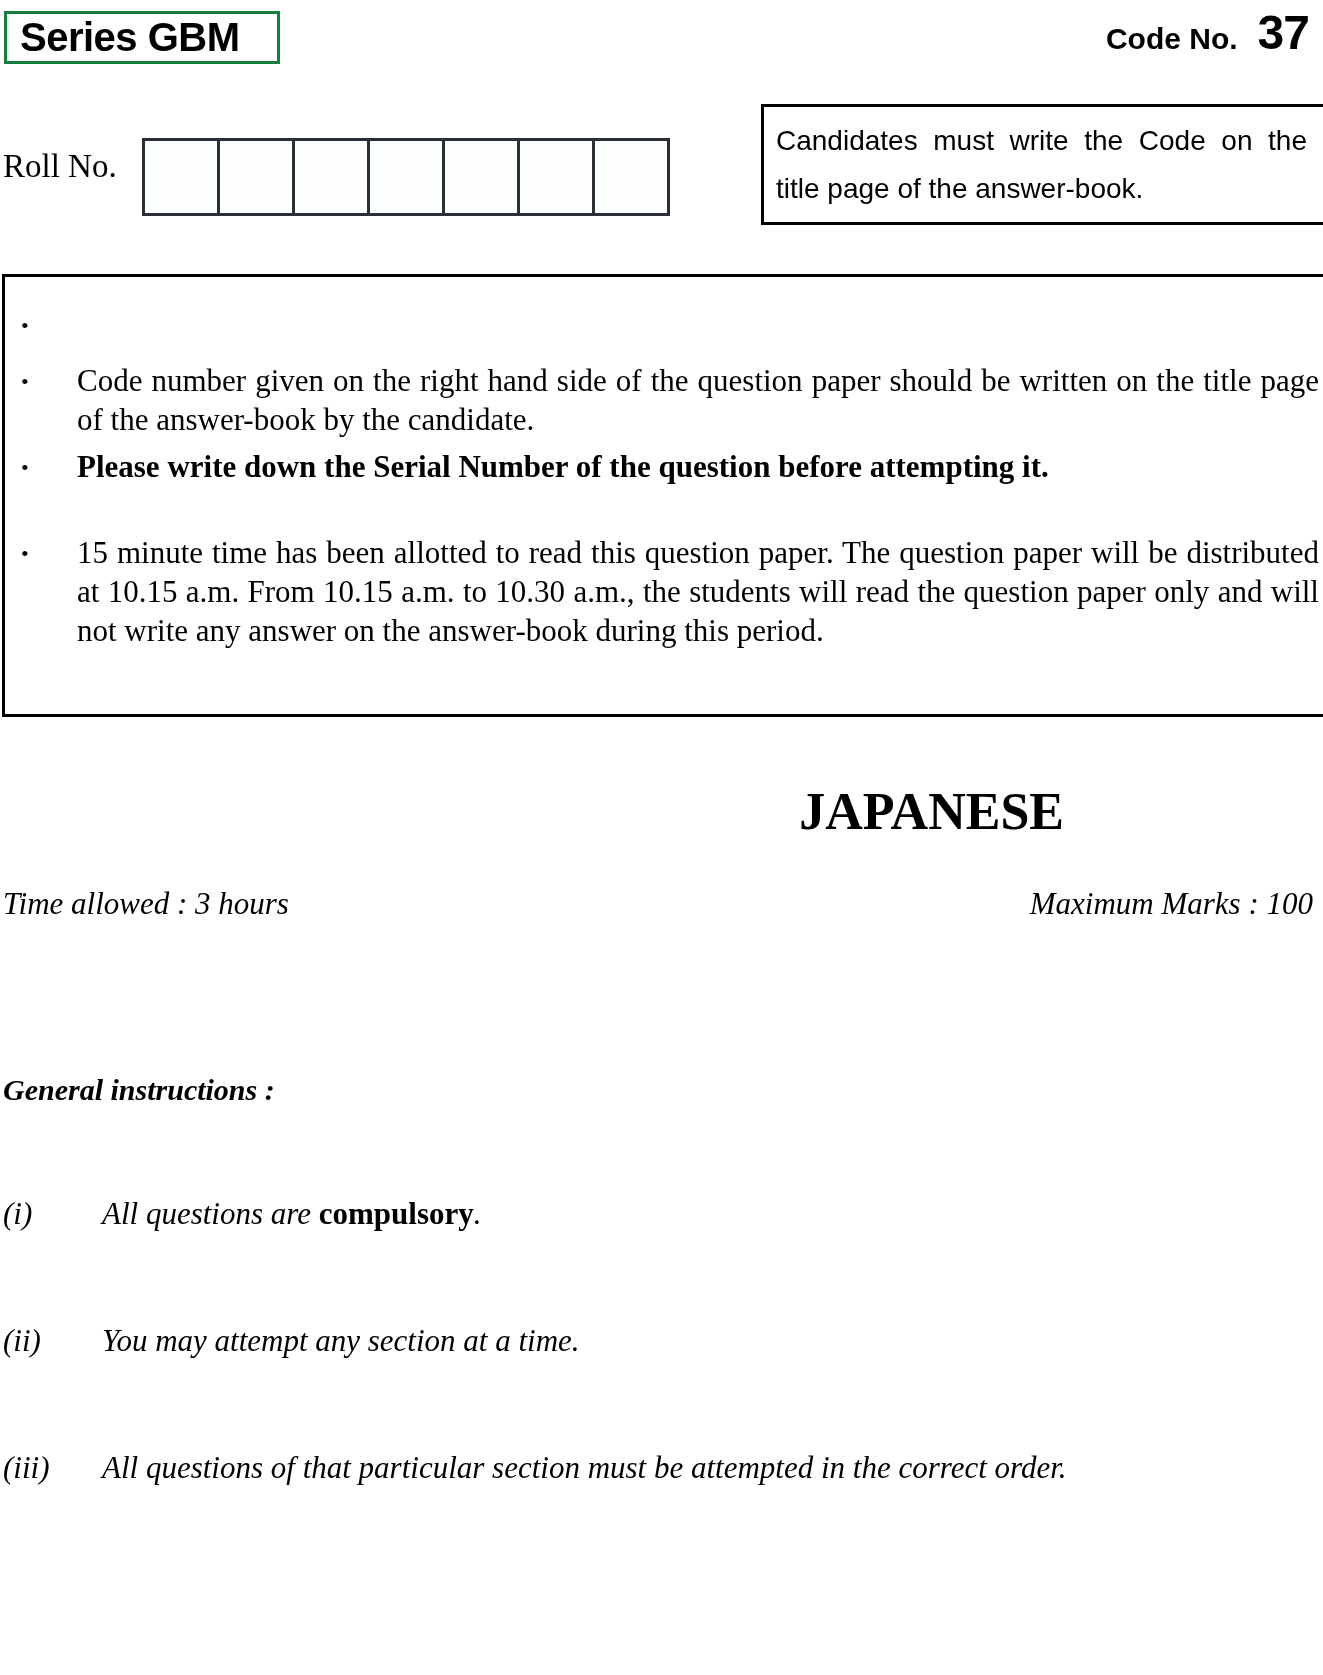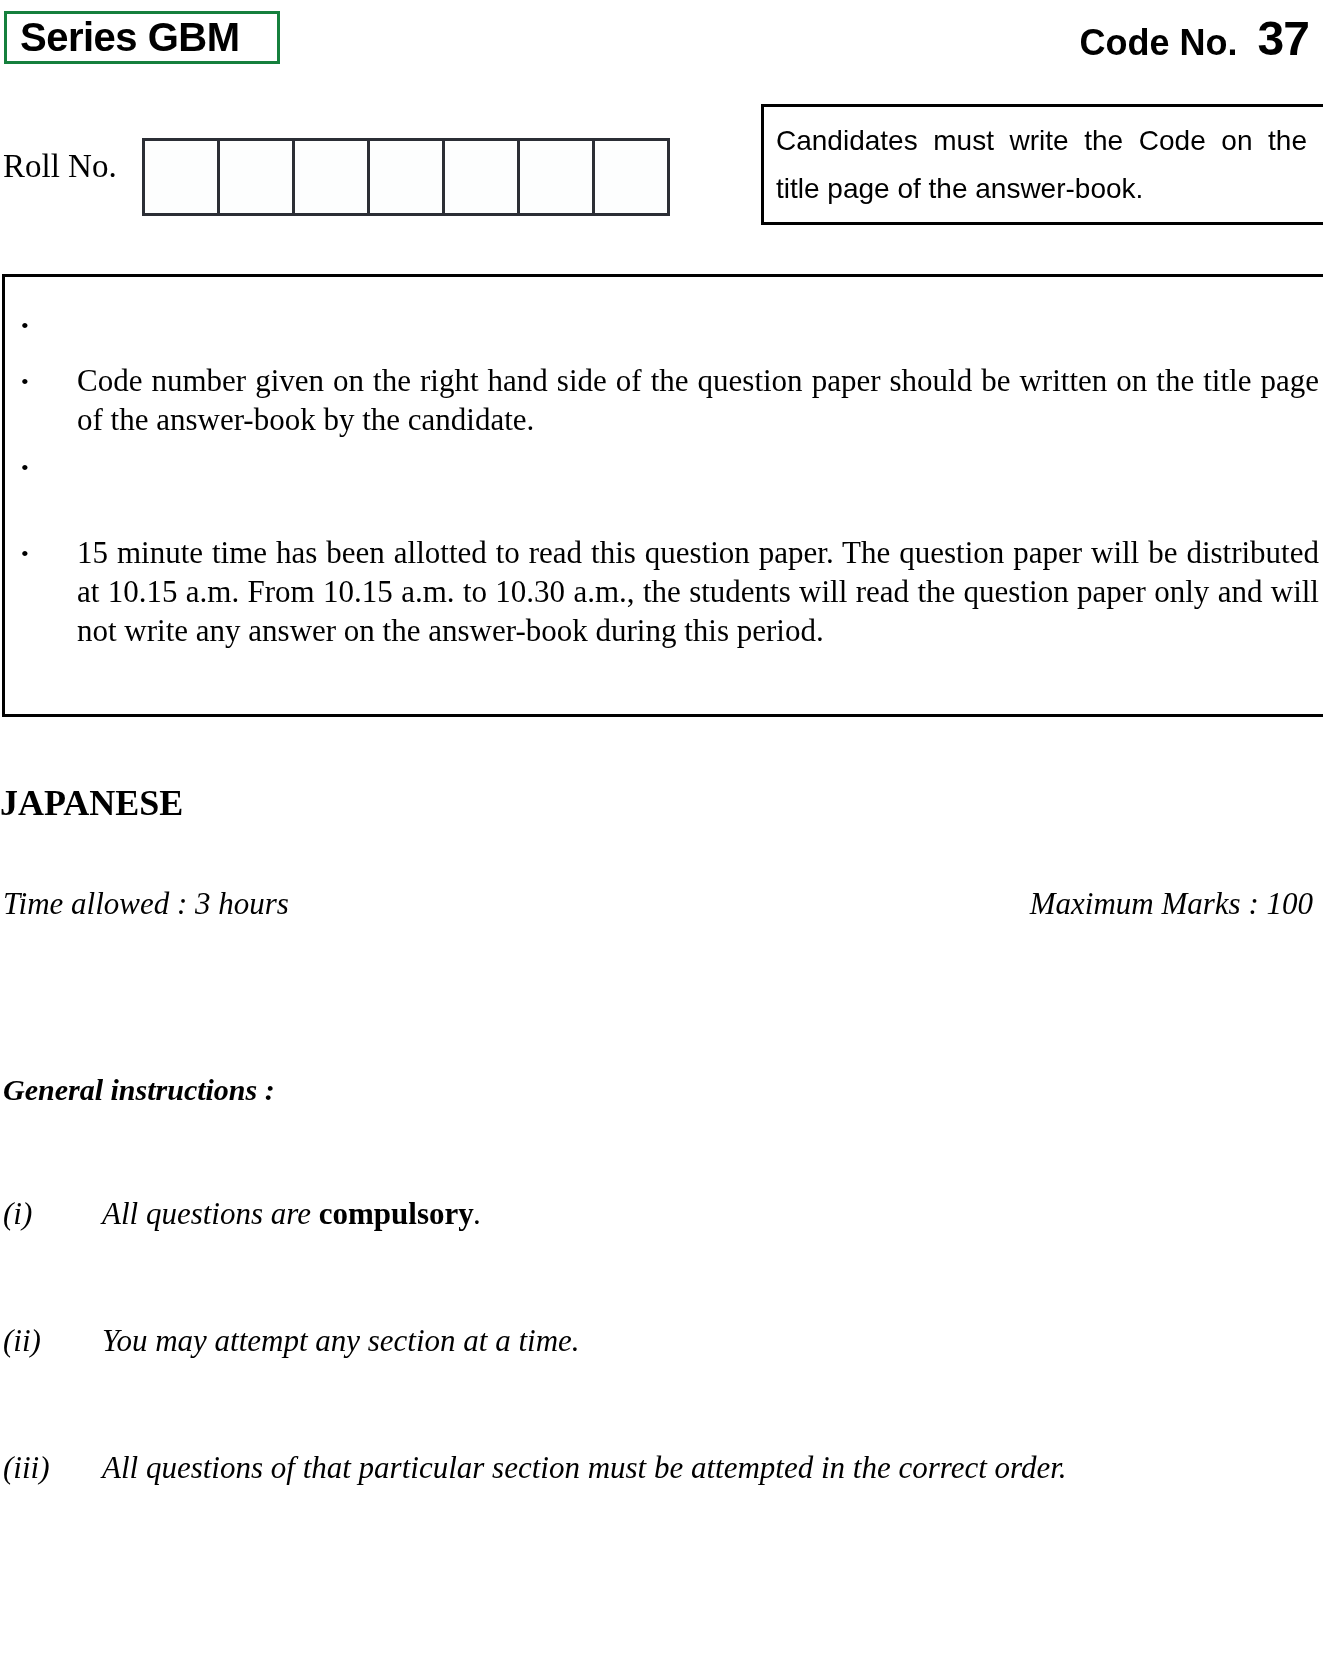--- a/index.html
+++ b/index.html
@@ -12,21 +12,21 @@
       left: 4px; top: 11px; width: 276px; height: 53px;
       border: 3px solid #15803d; box-sizing: border-box;
       font-family: "Liberation Sans", sans-serif; font-weight: bold;
       font-size: 40px; line-height: 47px; padding-left: 13px; letter-spacing: -0.5px;
     }
     .code-no {
       right: 14px; top: 2px; height: 70px;
       font-family: "Liberation Sans", sans-serif; font-weight: bold;
       display: flex; align-items: baseline;
     }
-    .code-label { font-size: 36px; margin-right: 20px; margin-top: 20px; }
+    .code-label { font-size: 30px; margin-right: 20px; margin-top: 20px; }
     .code-value { font-size: 48px; letter-spacing: -1px; }
     .roll-label { left: 3px; top: 148px; font-size: 33px; }
     .roll-boxes {
       left: 142px; top: 138px; display: flex;
       border: 3px solid #2b2e35; height: 78px; box-sizing: border-box;
     }
     .roll-cell {
       width: 75px; height: 72px; box-sizing: border-box;
       border-right: 3px solid #2b2e35; background: #fdfefe;
     }
@@ -44,22 +44,22 @@
     .bullet {
       position: absolute; left: 16px; font-size: 22px;
     }
     .btext {
       position: absolute; left: 72px; width: 1242px;
       font-size: 31px; line-height: 39px; text-align: justify;
       text-align-last: left;
     }
     .btext b { font-weight: bold; }
     .title {
-      left: 0; width: 1064px; top: 782px; text-align: left;
-      font-size: 36px; font-weight: bold; letter-spacing: 0px;
+      left: 0; width: 1064px; top: 782px; text-align: right;
+      font-size: 52px; font-weight: bold; letter-spacing: 0px;
     }
     .time-allowed { left: 3px; top: 886px; font-size: 31px; font-style: italic; }
     .max-marks { right: 10px; top: 886px; font-size: 31px; font-style: italic; }
     .gen-instr { left: 3px; top: 1073px; font-size: 30px; font-style: italic; font-weight: bold; }
     .instr-num { left: 3px; font-size: 31px; font-style: italic; }
     .instr-text { left: 102px; font-size: 31px; font-style: italic; }
     .instr-text b { font-style: normal; font-weight: bold; }
   </style>
 </head>
 <body>
@@ -84,20 +84,21 @@
 
 <div class="abs cand-box">Candidates must write the Code on the title page of the answer-book.</div>
 
 <div class="abs notice-box">
   <span class="bullet" style="top:36px">•</span>
 
   <span class="bullet" style="top:92px">•</span>
   <div class="btext" style="top:84px">Code number given on the right hand side of the question paper should be written on the title page of the answer-book by the candidate.</div>
 
   <span class="bullet" style="top:178px">•</span>
+  <div class="btext" style="top:170px; font-weight:bold;">Please write down the Serial Number of the question before attempting it.</div>
 
   <span class="bullet" style="top:264px">•</span>
   <div class="btext" style="top:256px">15 minute time has been allotted to read this question paper. The question paper will be distributed at 10.15 a.m. From 10.15 a.m. to 10.30 a.m., the students will read the question paper only and will not write any answer on the answer-book during this period.</div>
 </div>
 
 <div class="abs title">JAPANESE</div>
 <div class="abs time-allowed">Time allowed : 3 hours</div>
 <div class="abs max-marks">Maximum Marks : 100</div>
 
 <div class="abs gen-instr">General instructions :</div>

